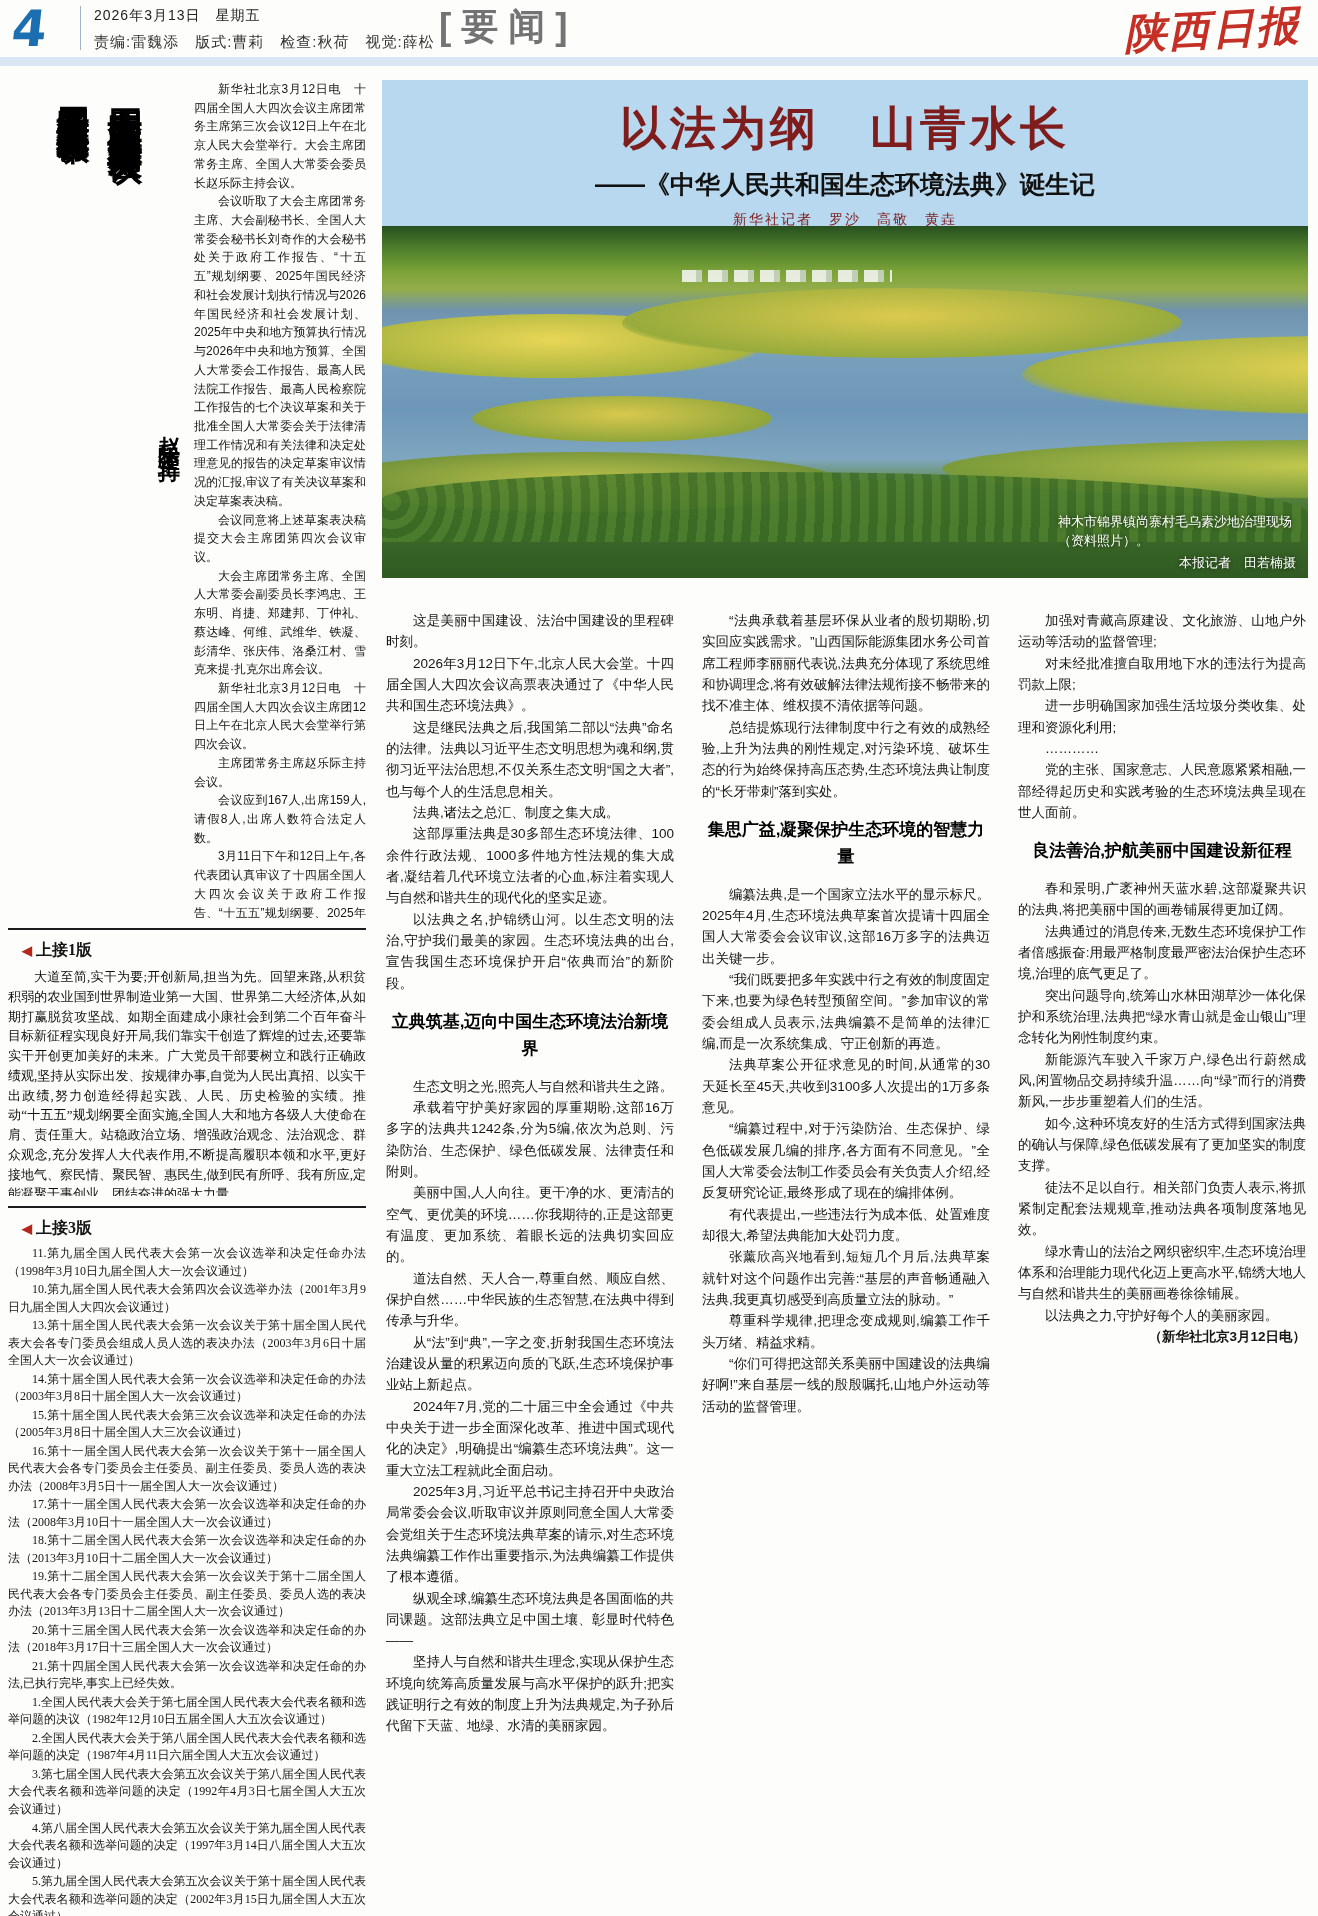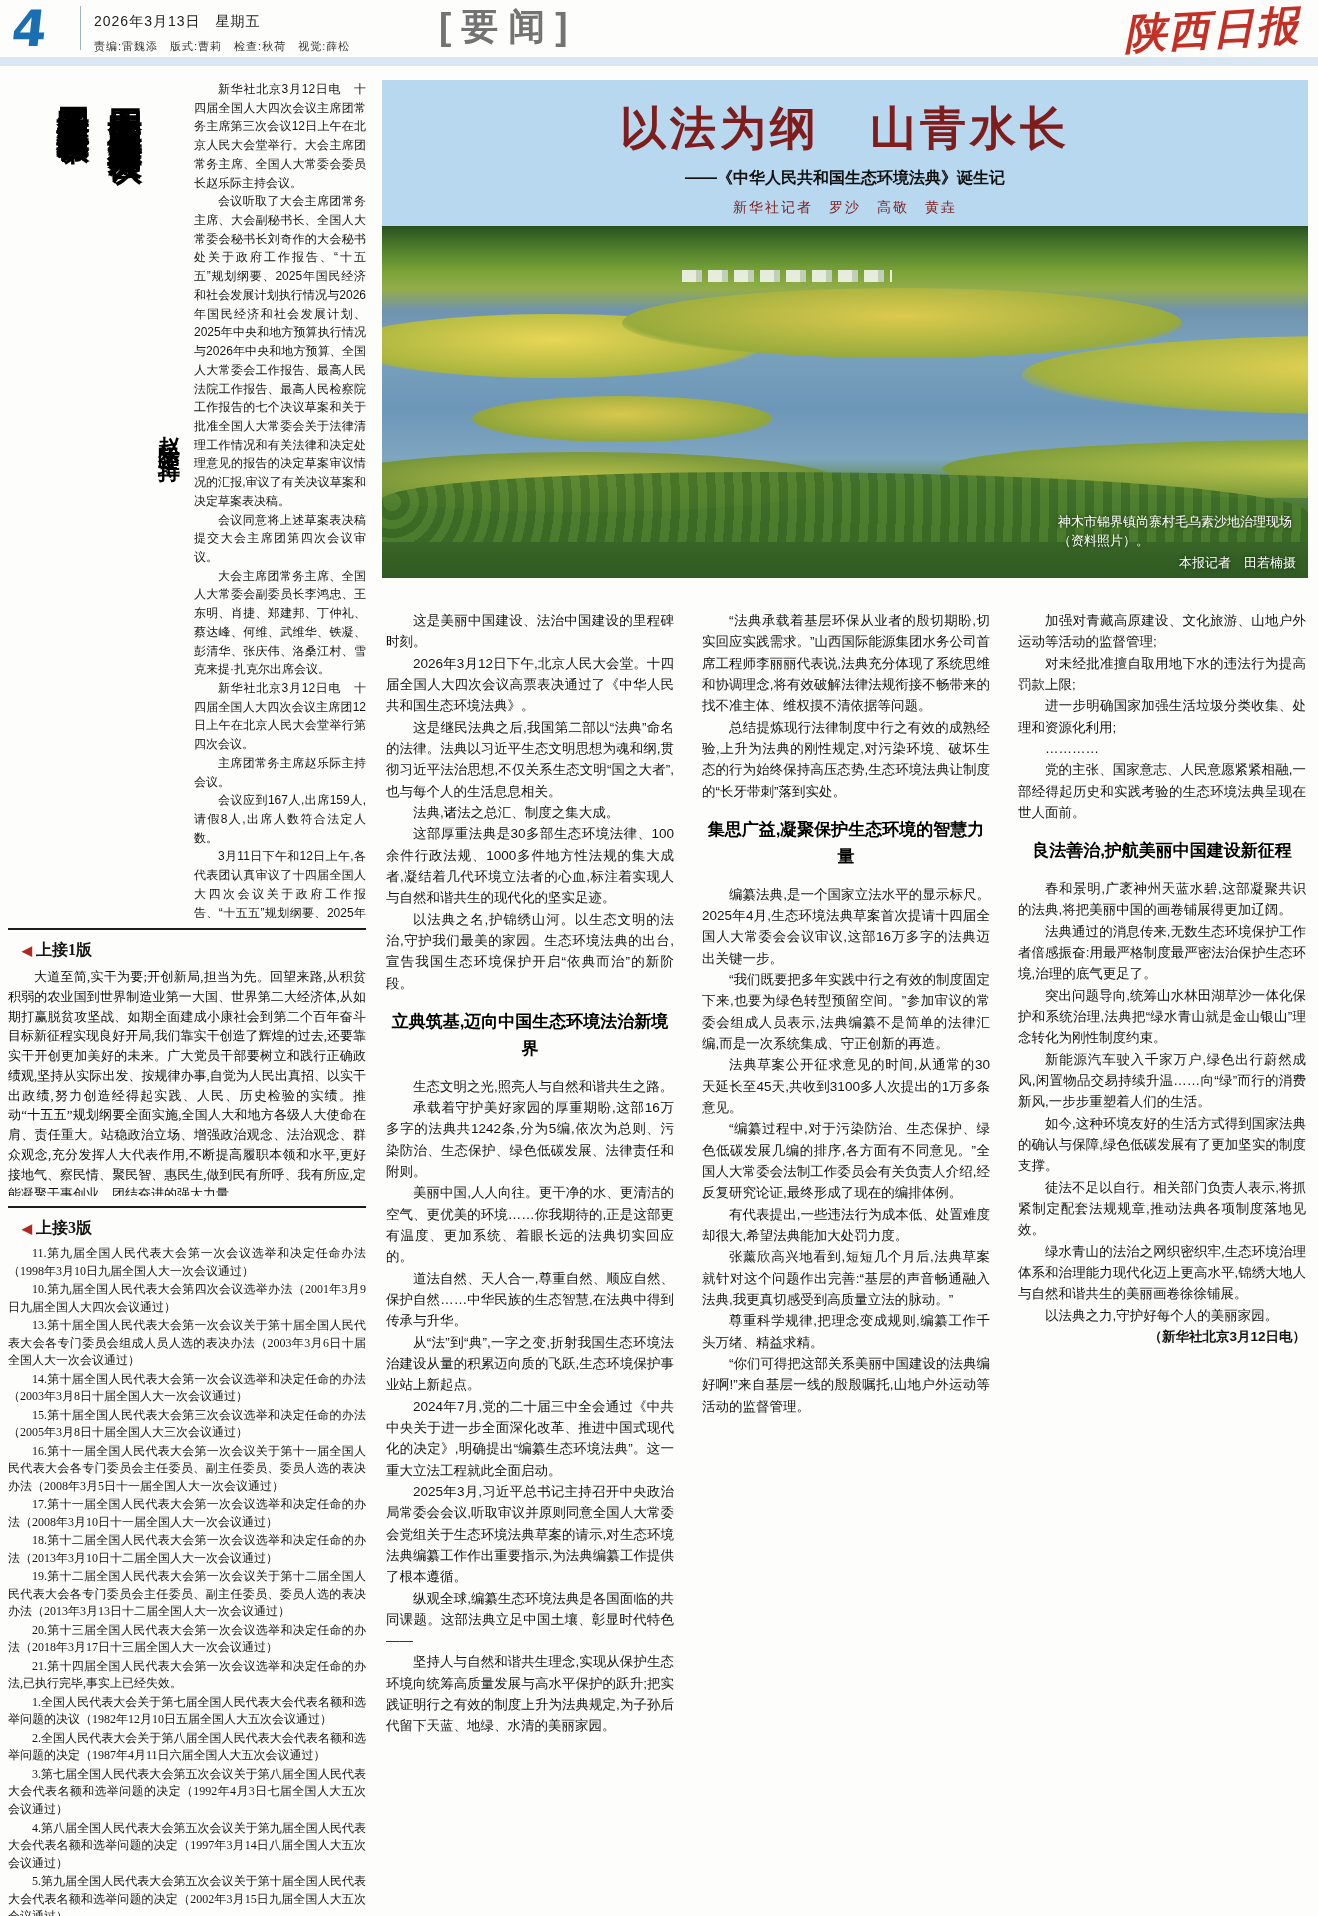--- a/index.html
+++ b/index.html
@@ -3,23 +3,23 @@
 <meta charset="utf-8">
 <style>
   html,body{margin:0;padding:0;background:#9a9a9a;}
   .page{position:relative;width:1318px;height:1916px;margin:0 auto;background:#fdfdfb;
         font-family:"Liberation Sans",sans-serif;color:#151515;overflow:hidden;box-sizing:border-box;}
   
   .topbar{position:relative;height:56px;}
   .pageno{position:absolute;left:12px;top:0px;font-size:50px;font-weight:900;color:#1b6fb0;
           font-family:"DejaVu Sans",sans-serif;transform:skewX(-6deg);}
   .topdiv{position:absolute;left:80px;top:6px;width:1px;height:44px;background:#9fb4c4;}
-  .dateblock{position:absolute;left:94px;top:13px;}
+  .dateblock{position:absolute;left:94px;top:7px;}
   .dateline{font-size:14px;letter-spacing:1px;color:#222;}
-  .staffline{font-size:11px;color:#333;margin-top:8px;letter-spacing:1px;}
+  .staffline{font-size:15px;color:#333;margin-top:8px;letter-spacing:1px;}
   .sectiontitle{position:absolute;left:439px;top:2px;font-size:37px;font-weight:700;color:#737373;letter-spacing:10px;}
   .paperlogo{position:absolute;right:18px;top:2px;font-size:42px;font-weight:700;color:#c53026;
              font-family:"DejaVu Serif",serif;font-style:italic;transform:rotate(-3deg);letter-spacing:2px;}
   .blueband{height:9px;background:#d9e7f4;margin-top:1px;}
   
   .content{display:flex;gap:16px;padding:14px 10px 0 8px;box-sizing:border-box;}
   .leftcol{width:358px;flex:0 0 358px;}
   .article{flex:1;min-width:0;}
   
   .lefttop{display:flex;height:838px;overflow:hidden;}
@@ -32,21 +32,21 @@
   .rule{border-top:2px solid #1c1c1c;margin:10px 0 8px 0;}
   .jumptitle{font-weight:700;font-size:16px;margin:2px 0 6px 14px;}
   .tri{color:#b3281e;font-size:13px;margin-right:4px;}
   .jump1{height:258px;overflow:hidden;font-family:"Liberation Serif",serif;}
   .jump1 p{margin:0;text-indent:2em;font-size:13px;line-height:1.52;text-align:justify;color:#101010;}
   .jump3{height:716px;overflow:hidden;font-family:"Liberation Serif",serif;}
   .jump3 p{margin:0 0 1px 0;text-indent:2em;font-size:12px;line-height:1.46;text-align:justify;}
   
   .headbox{background:#b7d8ee;height:146px;text-align:center;padding-top:18px;box-sizing:border-box;}
   .main-title{font-size:46px;font-weight:900;letter-spacing:4px;color:#7f1d1d;}
-  .main-subtitle{font-size:16px;margin-top:8px;font-weight:600;color:#111;}
+  .main-subtitle{font-size:25px;margin-top:8px;font-weight:600;color:#111;}
   .main-byline{font-size:14px;margin-top:10px;color:#7f1d1d;letter-spacing:2px;}
   .photo{position:relative;height:352px;overflow:hidden;
      background:linear-gradient(180deg,#27501f 0%,#4c7c2c 6%,#7ba338 13%,#93ad4a 18%,
                 #6f93ae 24%,#7aa2bd 34%,#6d97b8 52%,#7fa6c0 66%,#5d8a45 74%,#3f6b2a 84%,#2f5a22 100%);}
   .blob{position:absolute;border-radius:50%;}
   .b1{left:-40px;top:88px;width:420px;height:64px;background:radial-gradient(ellipse at 50% 40%,#e8d656,#a8b43e 70%,transparent 75%);}
   .b2{left:240px;top:62px;width:560px;height:70px;background:radial-gradient(ellipse at 50% 40%,#dcca4e,#97ab3c 70%,transparent 76%);}
   .b3{left:640px;top:110px;width:640px;height:78px;background:radial-gradient(ellipse at 50% 40%,#e3d253,#9fb040 68%,transparent 76%);}
   .b4{left:90px;top:170px;width:300px;height:46px;background:radial-gradient(ellipse at 50% 40%,#d8c84e,#90a63a 70%,transparent 78%);}
   .b5{left:-60px;top:226px;width:520px;height:60px;background:radial-gradient(ellipse at 50% 45%,#b9c04a,#6f9038 70%,transparent 78%);}

